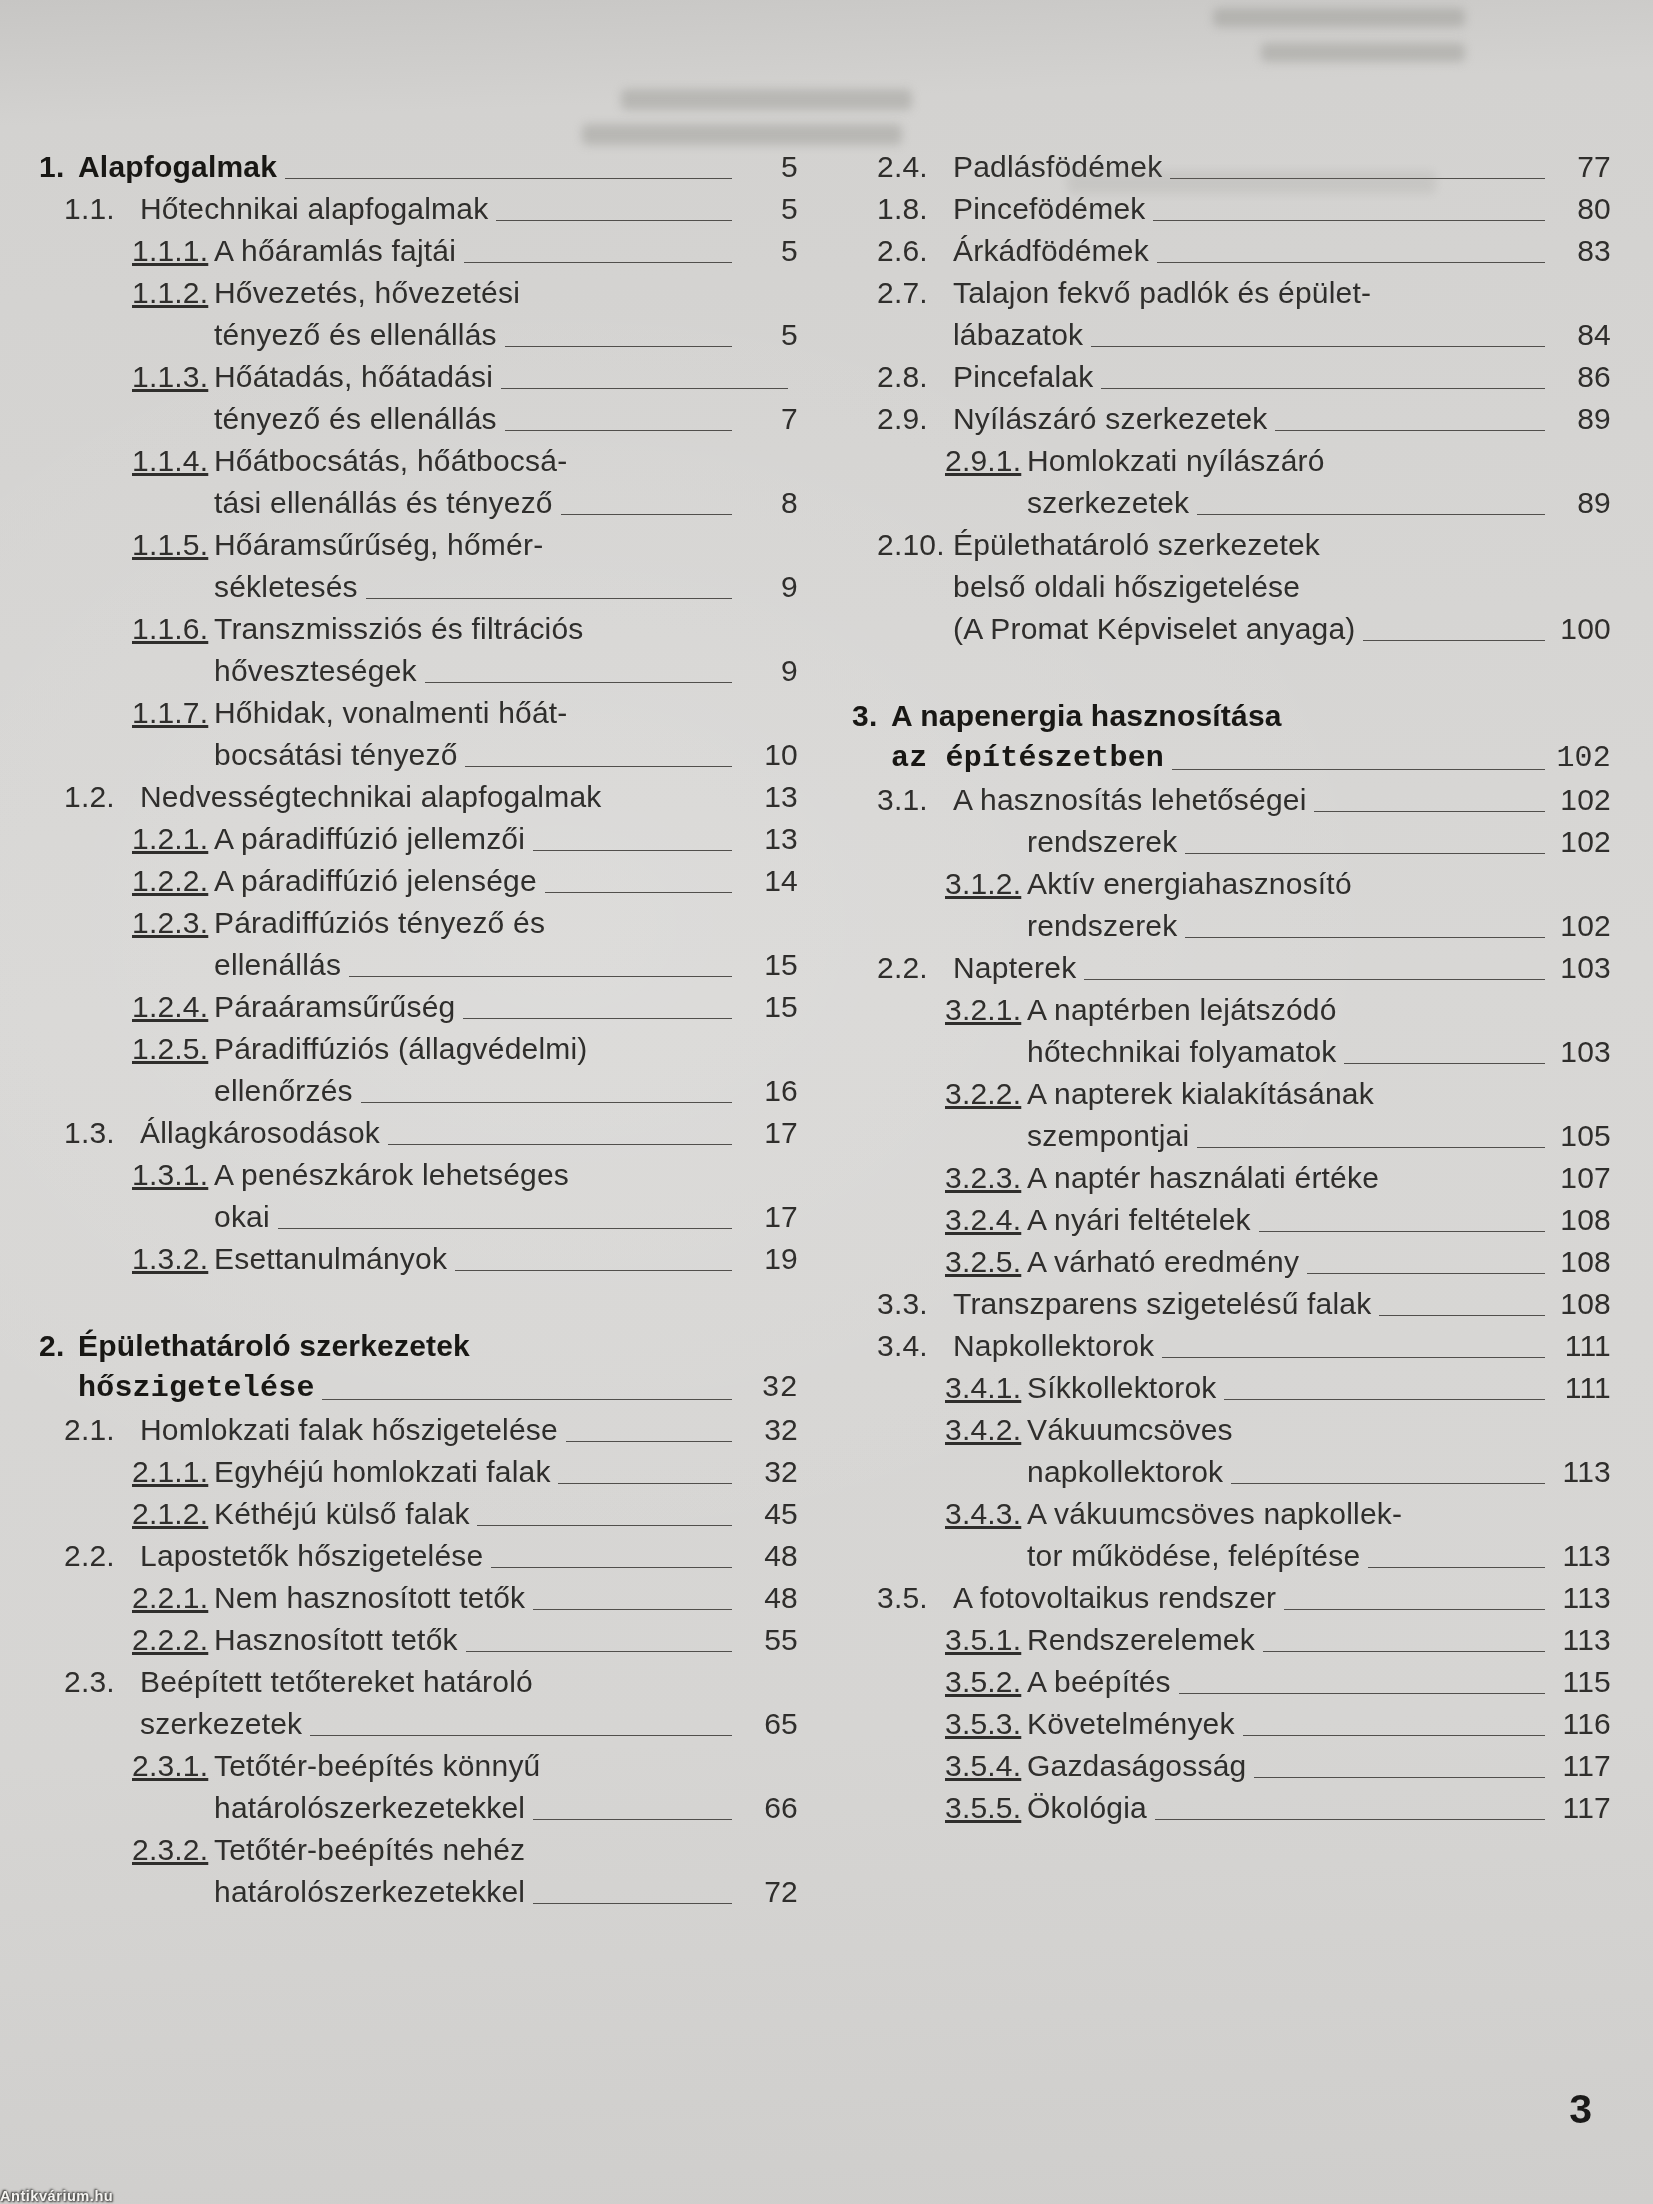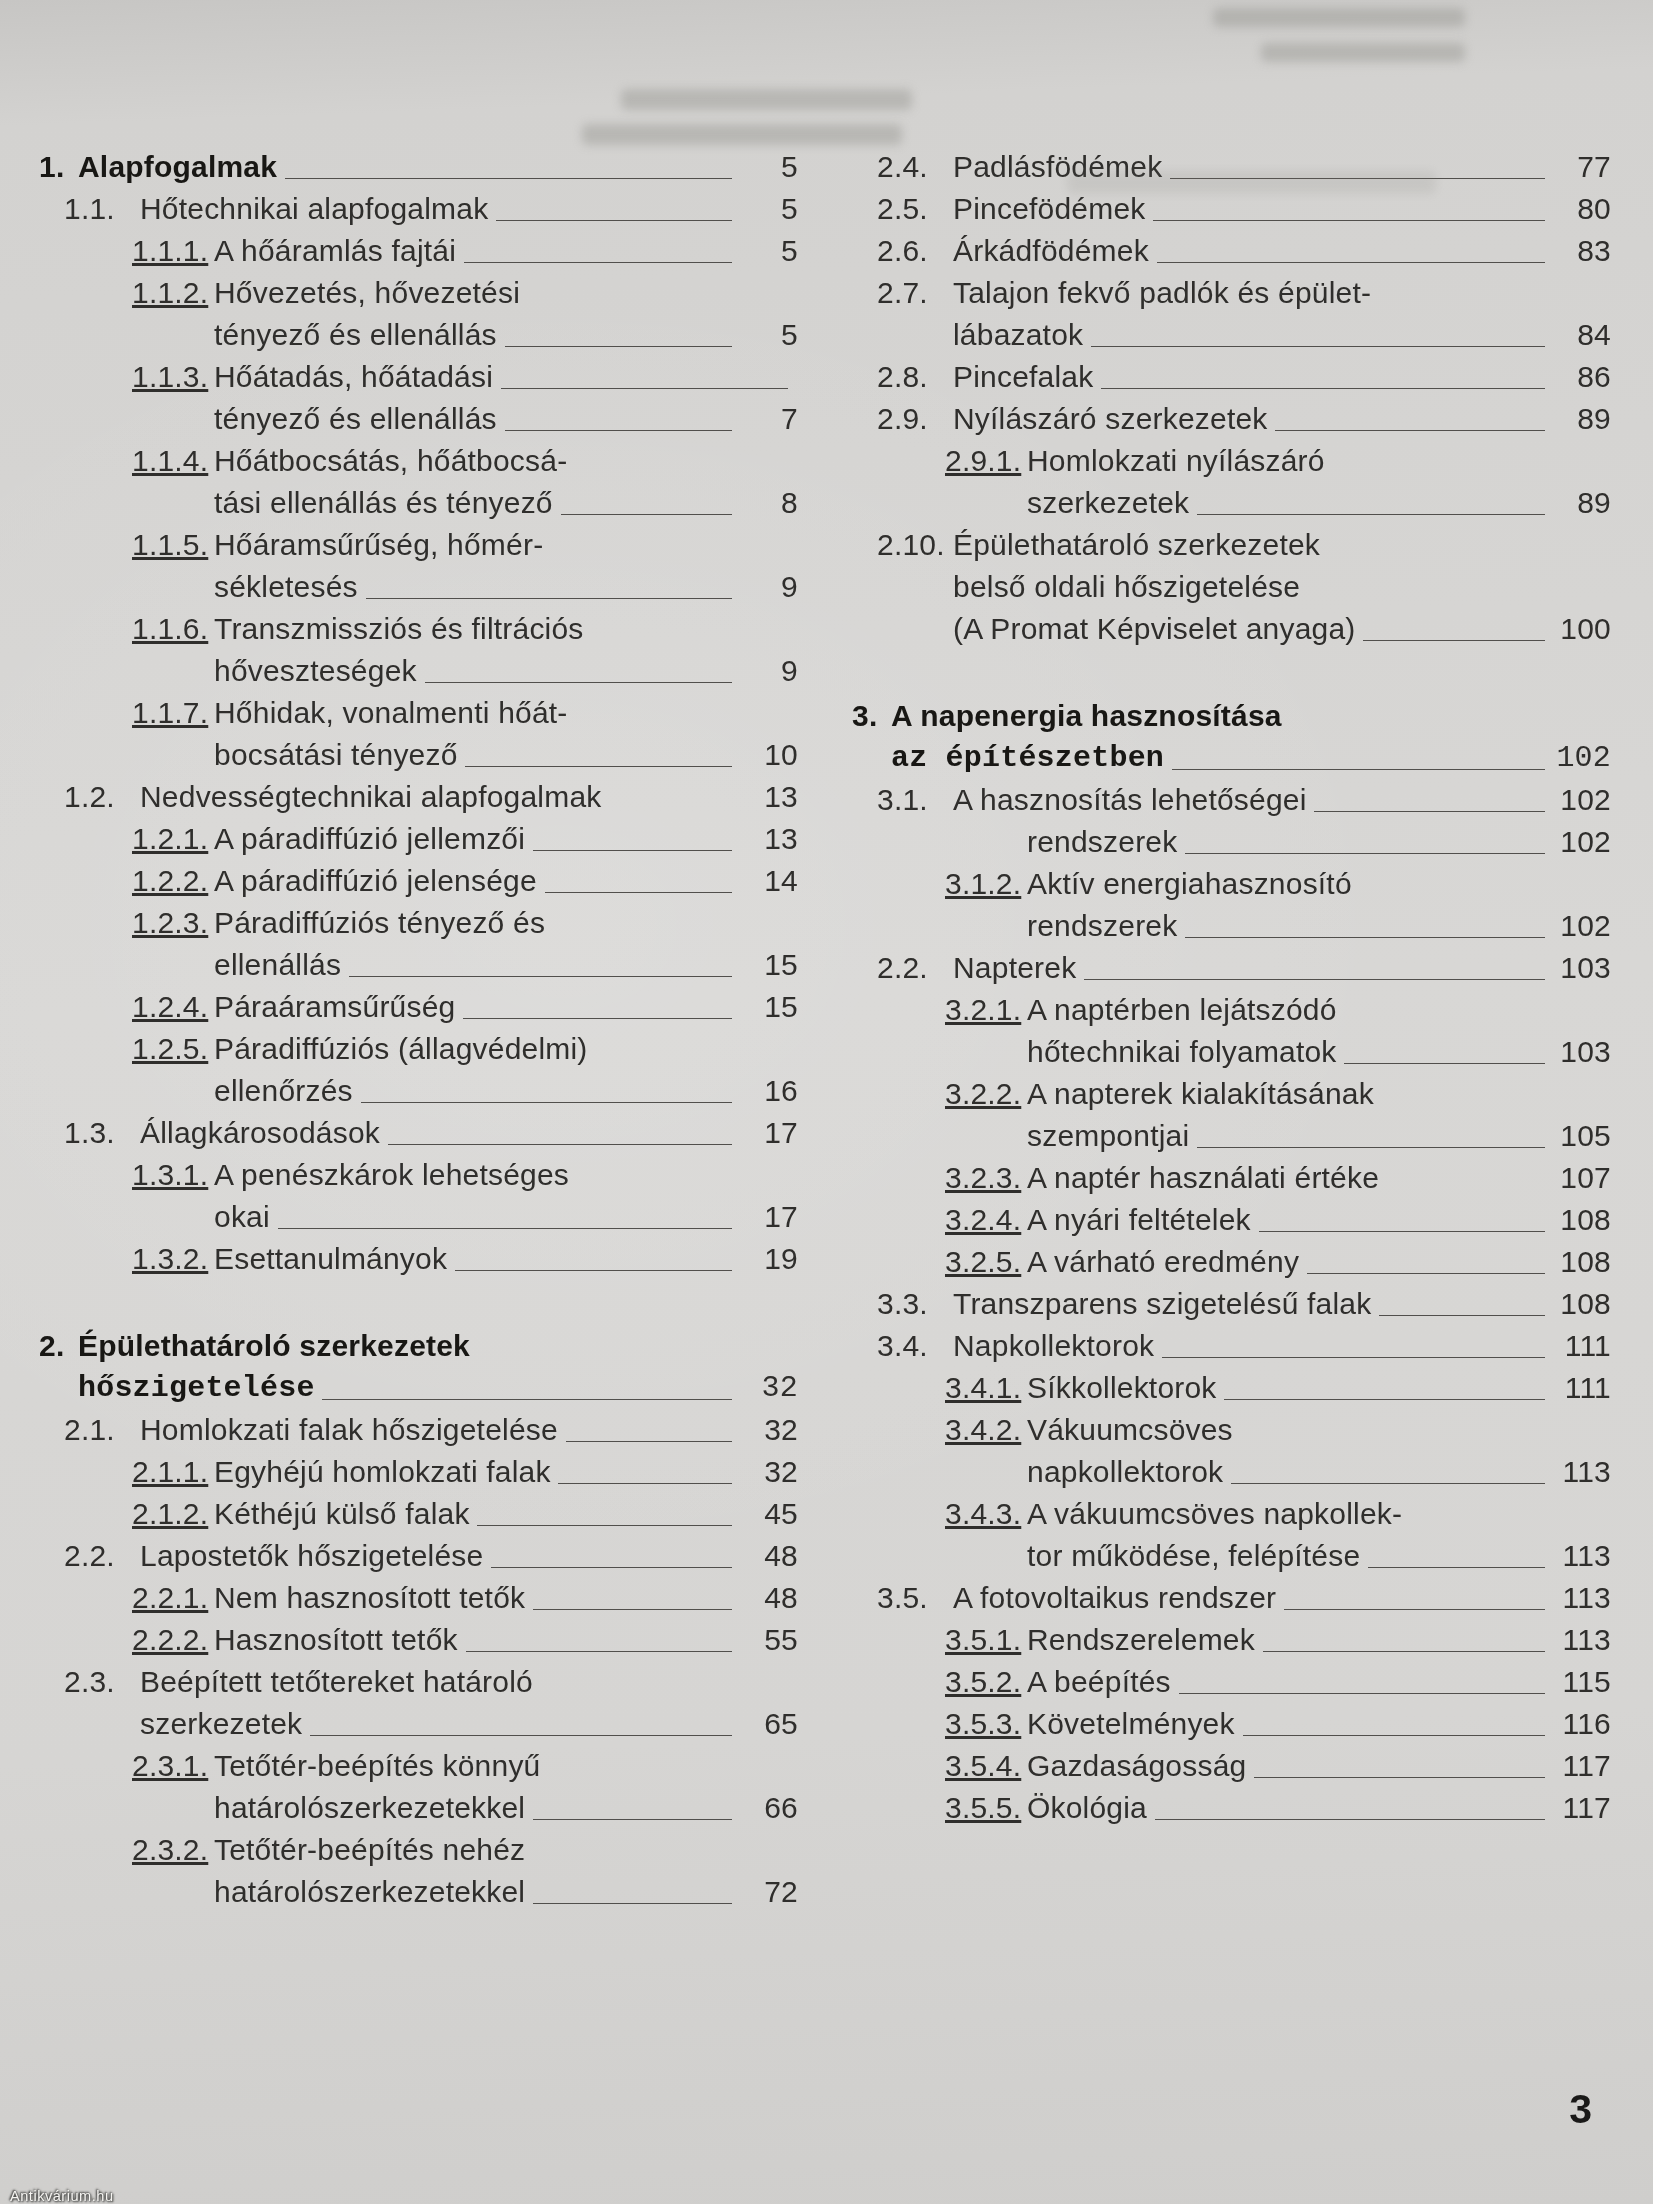--- a/index.html
+++ b/index.html
@@ -54,23 +54,23 @@
   }
   .footer-page {
     position:absolute;
     right:62px; bottom:72px;
     font-size:41px;
     font-weight:bold;
     color:#1a1918;
   }
   .watermark {
     position:absolute;
-    left:10px; bottom:1px;
+    left:0; bottom:1px;
     font-size:14.6px;
-    font-weight:normal;
+    font-weight:bold;
     letter-spacing:0.5px;
     color:#f6f5f2;
     text-shadow:0 0 2.9px #4a4a48, 1px 1px 1.9px #3f3f3d, -1px -1px 1.9px #3f3f3d;
   }
   .smudge {
     position:absolute;
     background:rgba(122,121,117,0.30);
     filter:blur(4.9px);
     border-radius:5.8px;
   }
@@ -362,21 +362,21 @@
         <div class="entry l2">
           <div class="line">
             <span class="num">2.4.</span>
             <span class="txt">Padlásfödémek</span>
             <span class="leader"></span>
             <span class="pagenum">77</span>
           </div>
         </div>
         <div class="entry l2">
           <div class="line">
-            <span class="num">2.5.</span>
+            <span class="num">1.8.</span>
             <span class="txt">Pincefödémek</span>
             <span class="leader"></span>
             <span class="pagenum">80</span>
           </div>
         </div>
         <div class="entry l2">
           <div class="line">
             <span class="num">2.6.</span>
             <span class="txt">Árkádfödémek</span>
             <span class="leader"></span>

